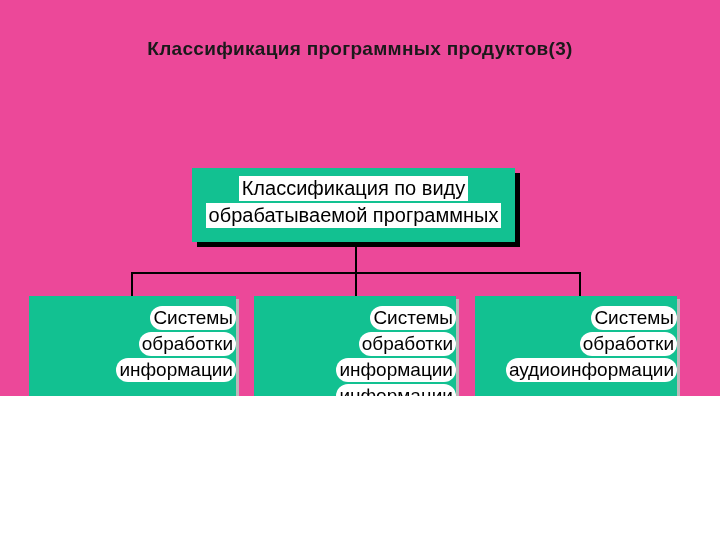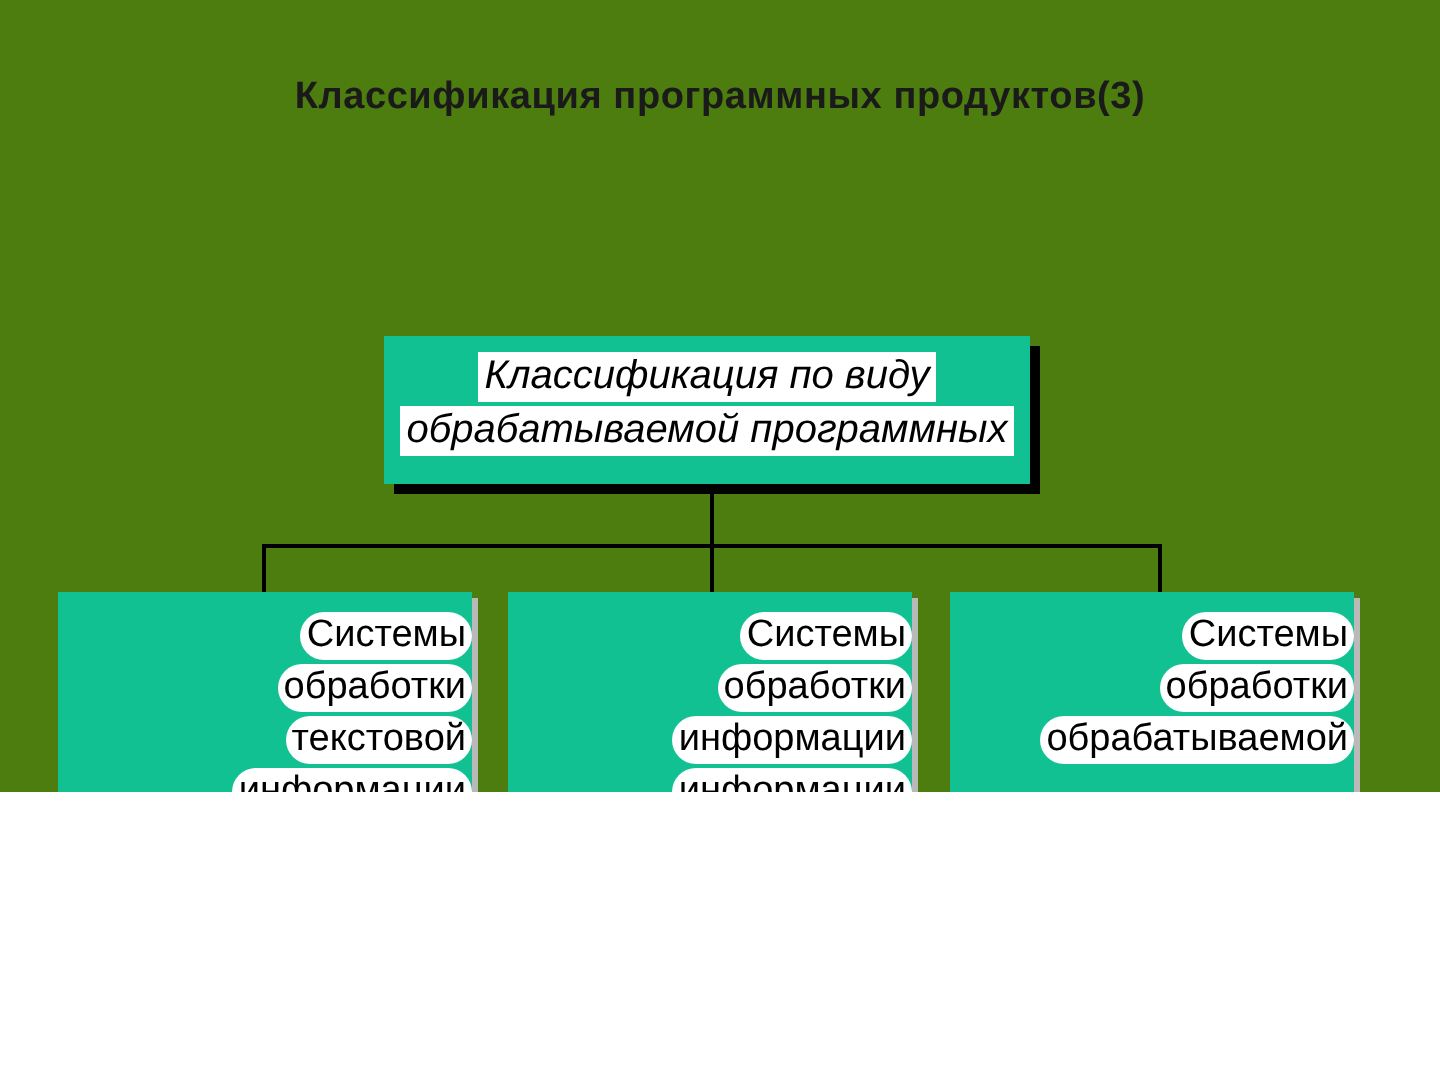--- a/index.html
+++ b/index.html
@@ -10,21 +10,21 @@
   }
   body {
     font-family: "Liberation Sans", sans-serif;
     -webkit-font-smoothing: none;
   }
 
   #slide {
     position: relative;
     width: 720px;
     height: 396px;
-    background: #4d7c0f;
+    background: #ec4899;
     overflow: hidden;
   }
 
   
   #slide-title {
     position: absolute;
     left: 0;
     top: 38px;
     width: 720px;
     text-align: center;
@@ -77,21 +77,20 @@
     white-space: nowrap;
     display: block;
   }
 
   
   #node-root {
     left: 192px;
     top: 168px;
     width: 323px;
     height: 74px;
-    font-style: italic;
   }
   #node-root .band-stack { top: 8px; }
   #node-root .band { font-size: 20px; margin-bottom: 2px; }
 
   
   #node-text {
     left: 29px;
     top: 296px;
     width: 207px;
     height: 136px;
@@ -149,36 +148,35 @@
       <div class="band-stack">
         <span class="band">Классификация по виду</span>
         <span class="band">обрабатываемой программных</span>
       </div>
     </div>
 
     <div class="node leaf thin-shadow" id="node-text">
       <div class="band-stack">
         <span class="band">Системы</span>
         <span class="band">обработки</span>
-        <span class="band">текстовой</span>
         <span class="band">информации</span>
       </div>
     </div>
 
     <div class="node leaf thin-shadow" id="node-graphic">
       <div class="band-stack">
         <span class="band">Системы</span>
         <span class="band">обработки</span>
         <span class="band">информации</span>
         <span class="band">информации</span>
       </div>
     </div>
 
     <div class="node leaf thin-shadow" id="node-audio">
       <div class="band-stack">
         <span class="band">Системы</span>
         <span class="band">обработки</span>
-        <span class="band">обрабатываемой</span>
+        <span class="band">аудиоинформации</span>
       </div>
     </div>
 
   </div>
 </div>
 
 </body></html>

